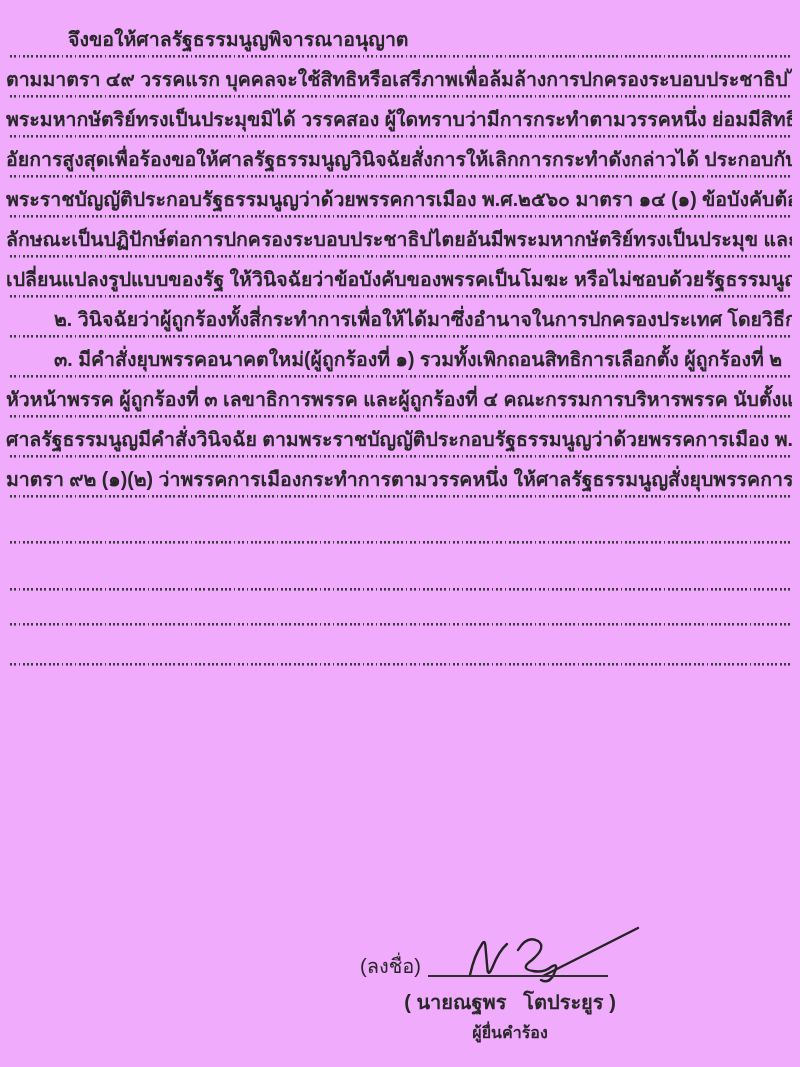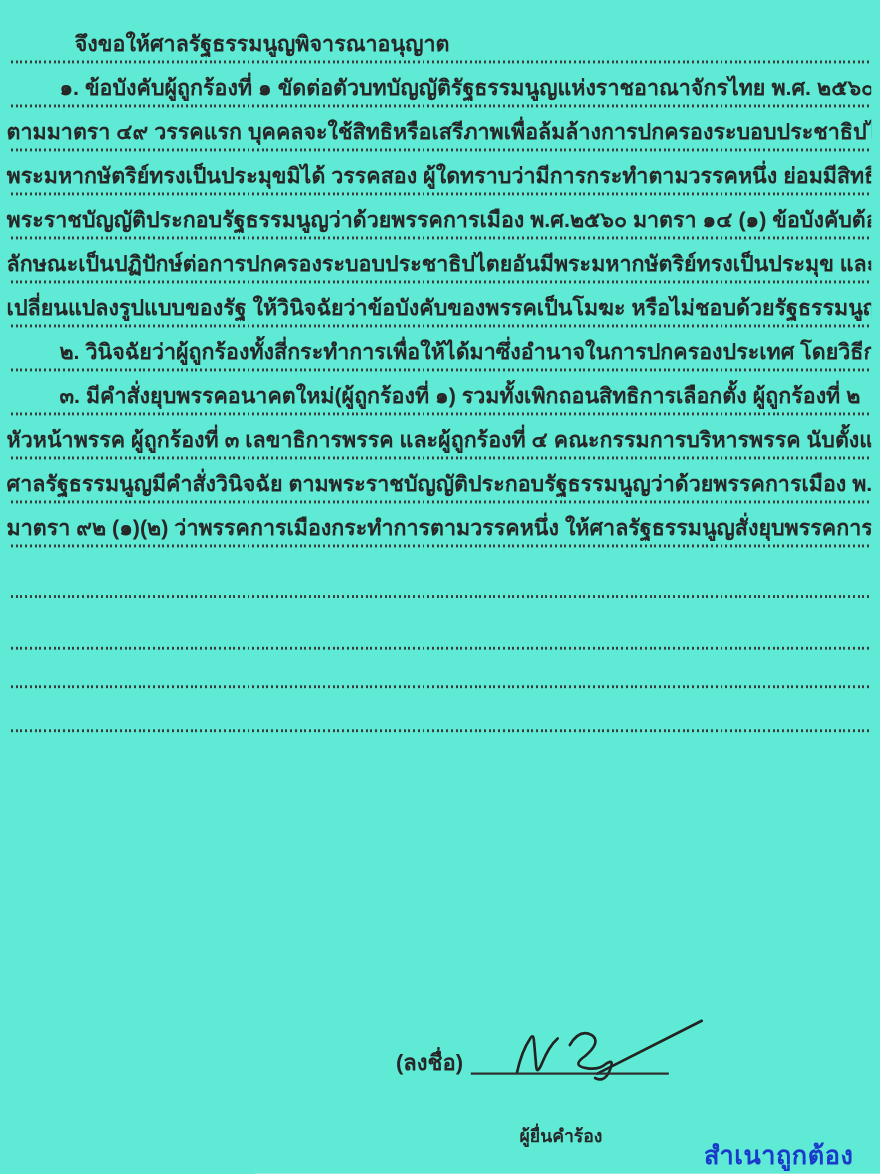--- a/index.html
+++ b/index.html
@@ -5,21 +5,21 @@
   html, body {
     margin: 0;
     padding: 0;
     background: #e8e8e8;
   }
   .page {
     position: relative;
     width: 800px;
     height: 1067px;
     margin: 0 auto;
-    background: #5eead4;
+    background: #f0abfc;
     overflow: hidden;
     font-family: "Liberation Sans", sans-serif;
     color: #272727;
   }
   .body-lines {
     position: absolute;
     top: 0;
     left: 6px;
     right: 8px;
   }
@@ -53,21 +53,21 @@
     left: 340px;
     top: 920px;
     width: 330px;
     height: 140px;
   }
   .sig-label {
     position: absolute;
     left: 20px;
     top: 30px;
     font-size: 20px;
-    font-weight: 700;
+    font-weight: 400;
   }
   .sig-svg {
     position: absolute;
     left: 70px;
     top: 0;
     width: 230px;
     height: 66px;
   }
   .sig-line {
     position: absolute;
@@ -106,23 +106,23 @@
     white-space: nowrap;
   }
 </style>
 </head>
 <body>
 
 <div class="page">
 
   <div class="body-lines">
     <div class="line row-first indent-intro">จึงขอให้ศาลรัฐธรรมนูญพิจารณาอนุญาต</div>
-    <div class="line indent-para">๑.  ข้อบังคับผู้ถูกร้องที่ ๑  ขัดต่อตัวบทบัญญัติรัฐธรรมนูญแห่งราชอาณาจักรไทย พ.ศ. ๒๕๖๐</div>
     <div class="line">ตามมาตรา  ๔๙ วรรคแรก  บุคคลจะใช้สิทธิหรือเสรีภาพเพื่อล้มล้างการปกครองระบอบประชาธิปไตยอันมี</div>
     <div class="line">พระมหากษัตริย์ทรงเป็นประมุขมิได้  วรรคสอง ผู้ใดทราบว่ามีการกระทำตามวรรคหนึ่ง ย่อมมีสิทธิร้องต่อ</div>
+    <div class="line">อัยการสูงสุดเพื่อร้องขอให้ศาลรัฐธรรมนูญวินิจฉัยสั่งการให้เลิกการกระทำดังกล่าวได้  ประกอบกับ</div>
     <div class="line">พระราชบัญญัติประกอบรัฐธรรมนูญว่าด้วยพรรคการเมือง พ.ศ.๒๕๖๐ มาตรา  ๑๔ (๑) ข้อบังคับต้องไม่มี</div>
     <div class="line">ลักษณะเป็นปฏิปักษ์ต่อการปกครองระบอบประชาธิปไตยอันมีพระมหากษัตริย์ทรงเป็นประมุข  และต้องไม่</div>
     <div class="line">เปลี่ยนแปลงรูปแบบของรัฐ  ให้วินิจฉัยว่าข้อบังคับของพรรคเป็นโมฆะ  หรือไม่ชอบด้วยรัฐธรรมนูญ</div>
     <div class="line indent-para">๒.  วินิจฉัยว่าผู้ถูกร้องทั้งสี่กระทำการเพื่อให้ได้มาซึ่งอำนาจในการปกครองประเทศ  โดยวิธีการซึ่ง</div>
     <div class="line indent-para">๓.  มีคำสั่งยุบพรรคอนาคตใหม่(ผู้ถูกร้องที่ ๑)  รวมทั้งเพิกถอนสิทธิการเลือกตั้ง  ผู้ถูกร้องที่ ๒</div>
     <div class="line">หัวหน้าพรรค  ผู้ถูกร้องที่ ๓  เลขาธิการพรรค  และผู้ถูกร้องที่ ๔  คณะกรรมการบริหารพรรค  นับตั้งแต่</div>
     <div class="line">ศาลรัฐธรรมนูญมีคำสั่งวินิจฉัย  ตามพระราชบัญญัติประกอบรัฐธรรมนูญว่าด้วยพรรคการเมือง พ.ศ.๒๕๖๐</div>
     <div class="line">มาตรา  ๙๒ (๑)(๒) ว่าพรรคการเมืองกระทำการตามวรรคหนึ่ง ให้ศาลรัฐธรรมนูญสั่งยุบพรรคการเมือง</div>
     <div class="line gap-a"></div>
     <div class="line gap-b"></div>
@@ -133,18 +133,18 @@
   <div class="sig">
     <span class="sig-label">(ลงชื่อ)</span>
     <svg class="sig-svg" viewBox="0 0 230 66">
       <g fill="none" stroke="#232323" stroke-width="2.4" stroke-linecap="round" stroke-linejoin="round">
         <path d="M60,55 Q64,36 72,24 Q75,19 75.5,27 L77.5,50 Q78.5,57 83,46 Q89,31 97,24"></path>
         <path d="M108,30 Q117,15 128,21 Q137,27 122,40 Q109,49 123,51 Q134,53 141,47 Q150,41 143,56 Q138,64 131,60"></path>
         <path d="M133,56 L228,8"></path>
       </g>
     </svg>
     <div class="sig-line"></div>
+    <div class="sig-name">( นายณฐพร   โตประยูร )</div>
     <div class="sig-role">ผู้ยื่นคำร้อง</div>
   </div>
 
-  <div class="stamp" style="color: rgb(26, 58, 204);">สำเนาถูกต้อง</div>
 
 </div>
 
 </body></html>

